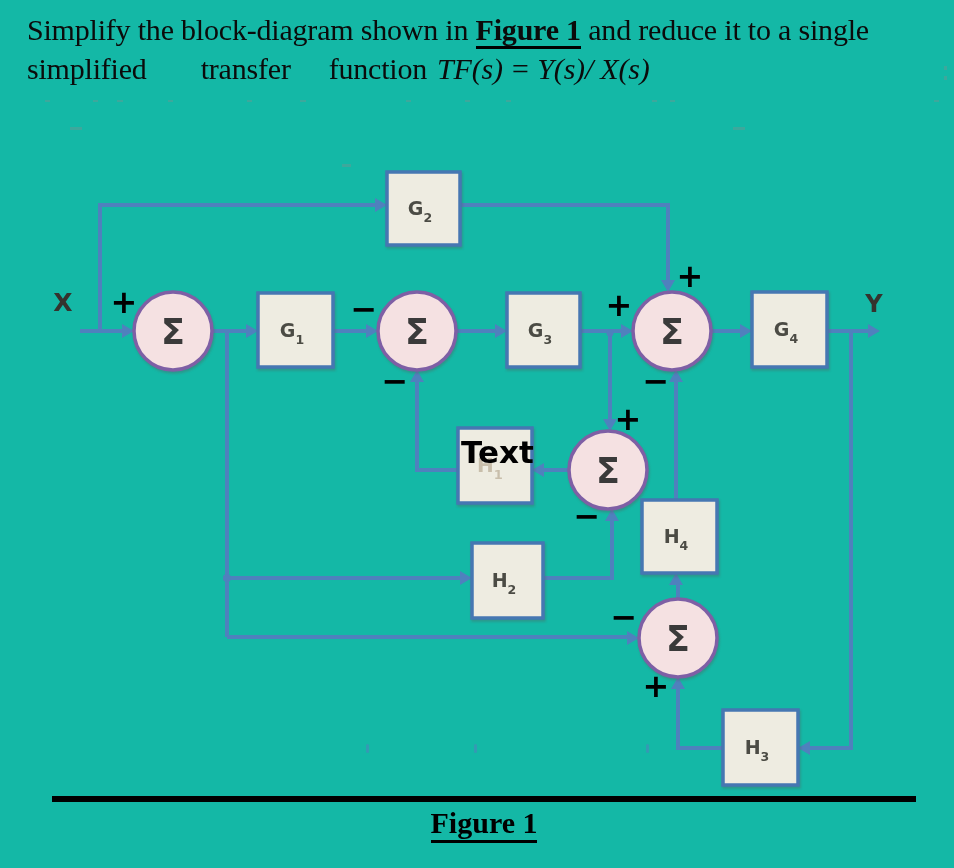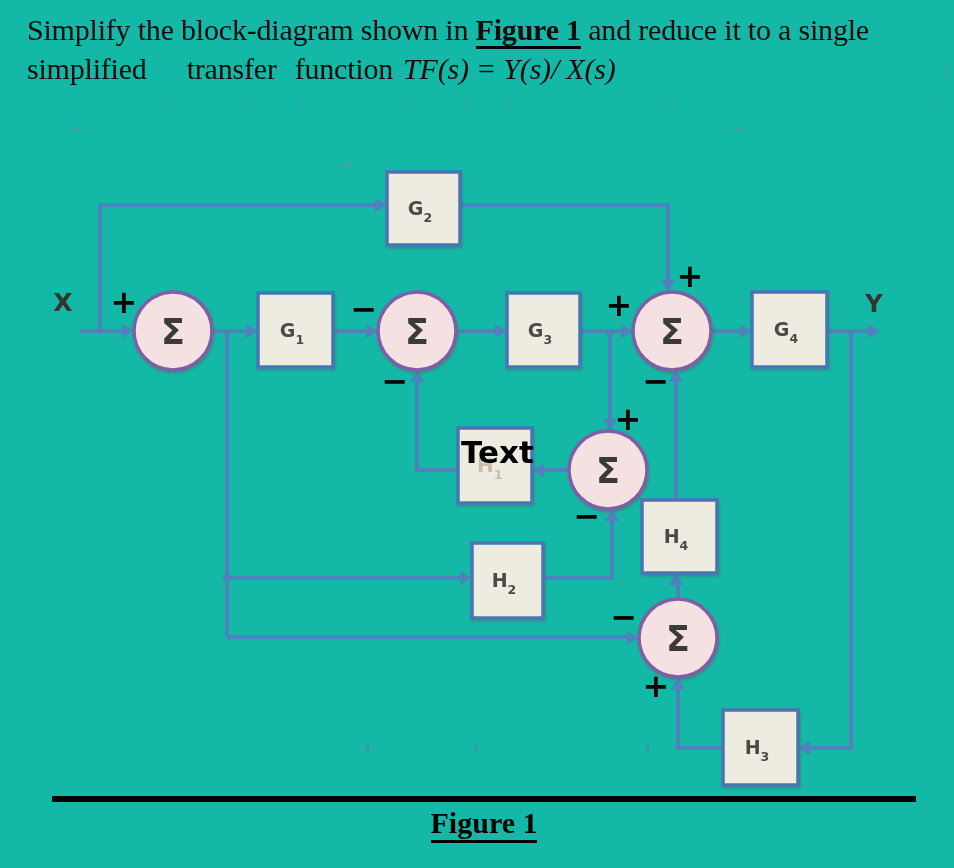--- a/index.html
+++ b/index.html
@@ -9,22 +9,22 @@
     --sum-fill:#f5e1e2;
     --sum-border:#7e5fa5;
   }
   html,body{margin:0;padding:0;background:#fff;}
   #page{position:relative;width:954px;height:868px;background:#14b8a6;overflow:hidden;
         font-family:"Liberation Serif",serif;}
   
   #header{position:absolute;left:27px;top:10px;width:920px;color:#0b0b0b;
           font-size:30px;line-height:39px;letter-spacing:-0.2px;}
   #header .figref{font-weight:bold;border-bottom:3px solid #000;padding-bottom:0px;}
-  #header .line2 .w1{margin-right:40px;}
-  #header .line2 .w2{margin-right:18px;}
+  #header .line2 .w1{margin-right:54px;}
+  #header .line2 .w2{margin-right:38px;}
   #header .line2 .w3{margin-right:10px;}
   #header .formula{font-style:italic;text-align:center;}
   
   #diag{position:absolute;left:0;top:0;}
   .flow-line{fill:none;stroke:var(--line);stroke-width:4;}
   .arrowhead{fill:var(--line);stroke:none;}
   .tf-block{fill:var(--block-fill);stroke:var(--block-border);stroke-width:3.5;
             filter:drop-shadow(1px 2px 1px rgba(90,90,90,0.35));}
   .sum-circle{fill:var(--sum-fill);stroke:var(--sum-border);stroke-width:3.5;
               filter:drop-shadow(1px 2px 1px rgba(90,90,90,0.35));}

